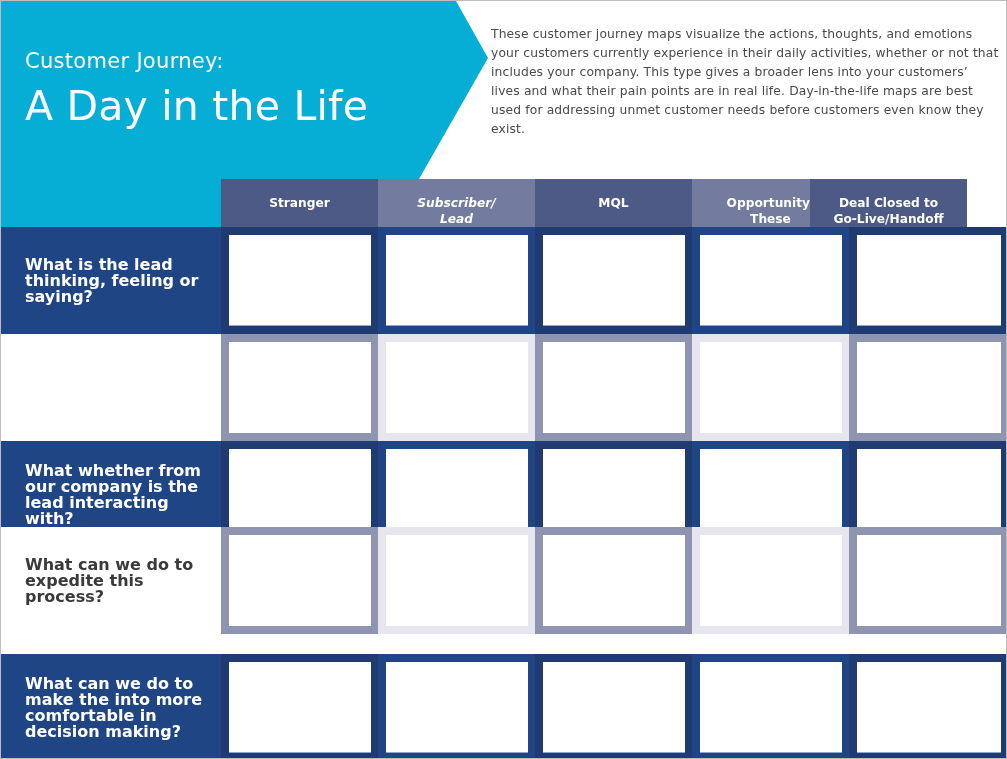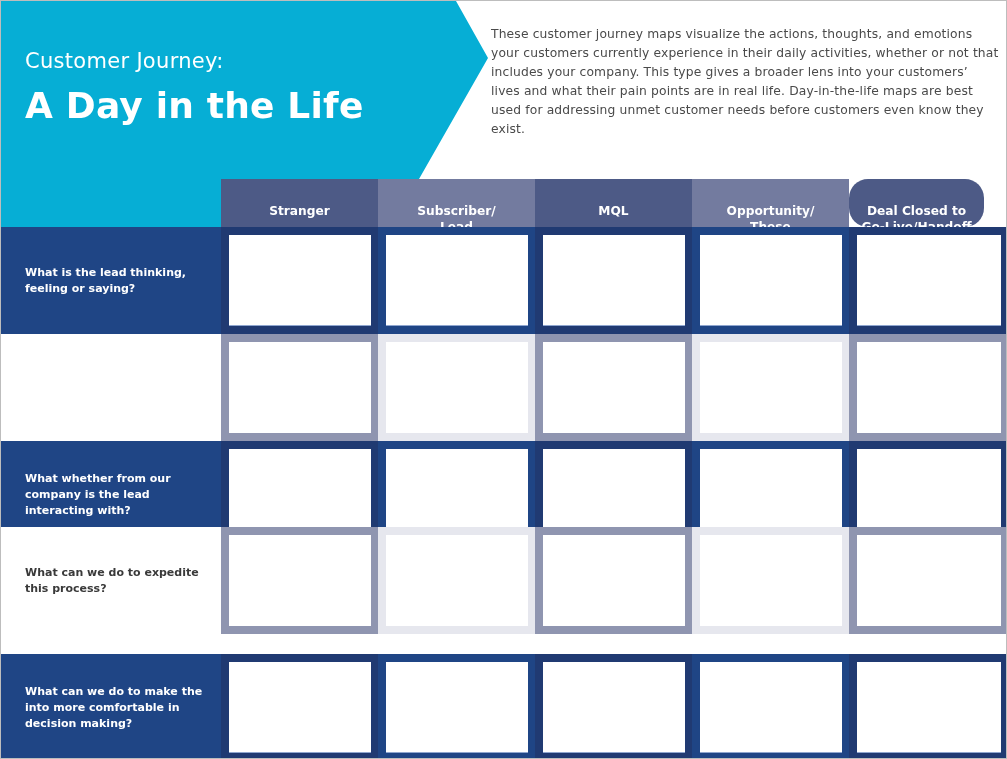--- a/index.html
+++ b/index.html
@@ -3,28 +3,28 @@
 <meta charset="utf-8">
 <style>
   * { box-sizing: border-box; margin: 0; padding: 0; }
   html, body { width: 1007px; height: 759px; overflow: hidden; background: #ffffff; }
   body { font-family: "DejaVu Sans", sans-serif; position: relative; }
   .page { position: absolute; left: 0; top: 0; width: 1007px; height: 759px; border: 1px solid #bdbdbd; background: #fff; overflow: hidden; }
   .banner { position: absolute; left: 0; top: 0; width: 500px; height: 226px; }
   .banner svg { position: absolute; left: 0; top: 0; }
   .title { position: absolute; left: 24px; top: 40px; color: #fff; }
   .title-line1 { font-size: 21px; font-weight: normal; letter-spacing: 0.3px; line-height: 40px; white-space: nowrap; }
-  .title-line2 { font-size: 36px; font-weight: bold; line-height: 50px; white-space: nowrap; letter-spacing: 0.2px; }
+  .title-line2 { font-size: 41px; font-weight: normal; line-height: 50px; white-space: nowrap; letter-spacing: 0.2px; }
   .intro { position: absolute; left: 490px; top: 24px; width: 508px; font-size: 12.3px; line-height: 19px; color: #4a4a4a; letter-spacing: 0.15px; }
   .grid { position: absolute; left: 0; top: 178px; width: 1007px; }
-  .hdr { position: absolute; top: 0; height: 48px; color: #fff; font-weight: bold; font-size: 12.2px; line-height: 16px; text-align: center; display: flex; align-items: flex-start; justify-content: center; padding-top: 24px; }
+  .hdr { position: absolute; top: 0; height: 48px; color: #fff; font-weight: bold; font-size: 12.2px; line-height: 16px; text-align: center; display: flex; align-items: flex-start; justify-content: center; padding-top: 16px; }
   .hdr.dark { background: #4d5a86; }
   .hdr.light { background: #737b9f; }
   .row { position: absolute; left: 0; width: 1007px; height: 107px; }
-  .row-label { position: absolute; left: 0; top: 0; width: 220px; height: 100%; font-weight: bold; font-size: 11px; line-height: 16px; padding-left: 24px; padding-right: 8px; display: flex; align-items: center; }
+  .row-label { position: absolute; left: 0; top: 0; width: 220px; height: 100%; font-weight: bold; font-size: 16px; line-height: 16px; padding-left: 24px; padding-right: 8px; display: flex; align-items: center; }
   .row.dark .row-label { background: #1f4585; color: #fff; }
   .row.light .row-label { background: #fff; color: #3a3a3a; }
   .cell { position: absolute; top: 0; height: 100%; }
   .row.dark .cell.c-odd { background: #203a72; }
   .row.dark .cell.c-even { background: #1f4585; }
   .row.light .cell.c-odd { background: #8f95b0; }
   .row.light .cell.c-even { background: #e6e7ee; }
   .cell .box { position: absolute; left: 8px; top: 8px; right: 7px; bottom: 8px; background: #fff; }
   .row.dark .cell .box { border-bottom: 1px solid #8fa6cf; }
 </style>
@@ -42,32 +42,32 @@
       <div class="title-line2">A Day in the Life</div>
     </div>
   </div>
 
   <div class="intro">These customer journey maps visualize the actions, thoughts, and emotions your customers currently experience in their daily activities, whether or not that includes your company. This type gives a broader lens into your customers’ lives and what their pain points are in real life. Day-in-the-life maps are best used for addressing unmet customer needs before customers even know they exist.</div>
 
   <div class="grid">
     <div class="hdr dark" style="left:220px;width:157px;">
         <span style="white-space:pre-line">Stranger</span>
       </div>
-    <div class="hdr light" style="left:377px;width:157px;">
+    <div class="hdr light" style="left:377px;width:157px;font-style:italic;">
         <span style="white-space:pre-line">Subscriber/
 Lead</span>
       </div>
     <div class="hdr dark" style="left:534px;width:157px;">
         <span style="white-space:pre-line">MQL</span>
       </div>
     <div class="hdr light" style="left:691px;width:157px;">
         <span style="white-space:pre-line">Opportunity/
 These</span>
       </div>
-    <div class="hdr dark" style="left:848px;width:135px;border-radius:19px;">
+    <div class="hdr dark" style="left:809px;width:157px;">
         <span style="white-space:pre-line">Deal Closed to
 Go-Live/Handoff</span>
       </div>
 
     <div class="row dark" style="top:48px;">
       <div class="row-label">
           <span>What is the lead thinking, feeling or saying?</span>
         </div>
       <div class="cell c-odd" style="left:220px;width:157px;">
           <div class="box"></div>

